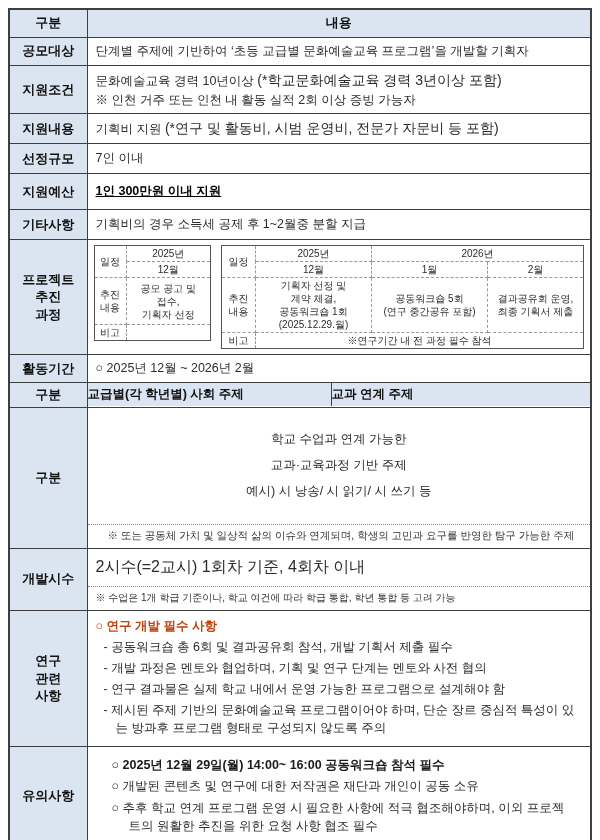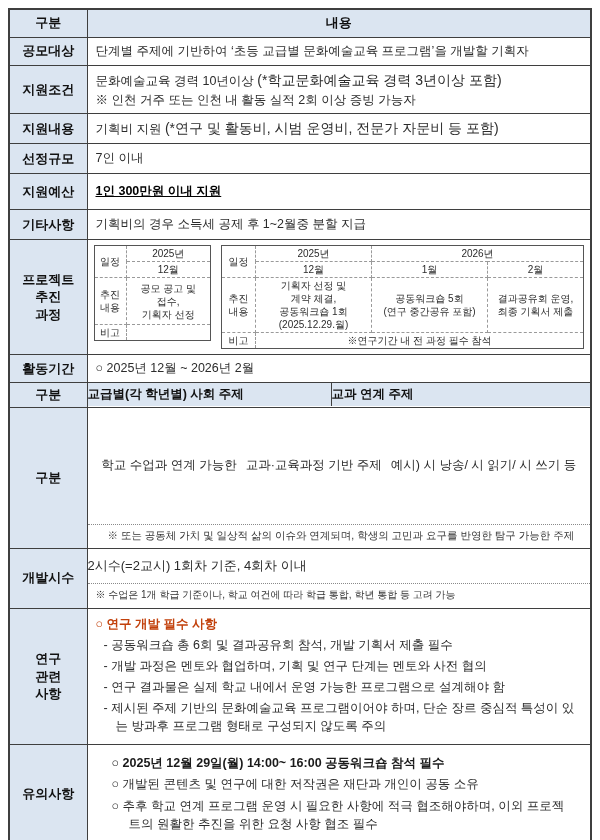--- a/index.html
+++ b/index.html
@@ -33,36 +33,36 @@
   
   td.split-td { padding: 0; }
   .split-h { display: flex; }
   .split-h > div { background: #dbe5f1; font-weight: bold; text-align: left;
                    font-size: 12.5px; padding: 3px 0; color: #111; }
   .split-h .c1 { width: 244px; border-right: 1px solid #3f3f3f; }
   .split-h .c2 { flex: 1; }
   .split-b { display: flex; min-height: 116px; }
   .sb-left { width: 244px; border-right: 1px dotted #8a8a8a;
              display: flex; align-items: center; justify-content: center; padding: 9px 0; }
-  .sb-right { flex: 1; display: flex; flex-direction: row; align-items: center;
+  .sb-right { flex: 1; display: flex; flex-direction: column; align-items: center;
               justify-content: center; gap: 9px; font-size: 12.5px; }
   .topics-note { border-top: 1px dotted #8a8a8a; font-size: 10.5px;
                  padding: 4px 6px 5px 20px; color: #333; }
 
   table.gt { border-collapse: collapse; border: 1px solid #555;
              font-size: 12px; table-layout: fixed; width: 198px; }
   table.gt td { border: 1px solid #777; text-align: center; vertical-align: middle;
                 padding: 0 2px; }
   table.gt .g-head td { height: 21px; }
   table.gt .g-row td { height: 31px; }
   table.gt td.gshade { background: #d9d9d9; width: 84px; }
 
   
   td.hours-td { padding: 0; }
-  .hours-main { padding: 8px 0; font-size: 13px; }
+  .hours-main { padding: 8px 8px; font-size: 16px; }
   .hours-note { border-top: 1px dotted #8a8a8a; font-size: 10px; padding: 4px 8px 5px; color: #333; }
 
   
   td.list-td { padding: 6px 8px; font-size: 12.5px; line-height: 1.45; vertical-align: middle; }
   .res-title { font-weight: bold; color: #c2410c; margin-bottom: 3px; }
   .dash-item { padding-left: 20px; text-indent: -12px; margin: 3px 0; }
   .circ-item { padding-left: 17px; text-indent: -17px; margin: 3px 16px; }
 
   
   tr.h28 { height: 28px; } tr.h42 { height: 42px; } tr.h30 { height: 30px; }

